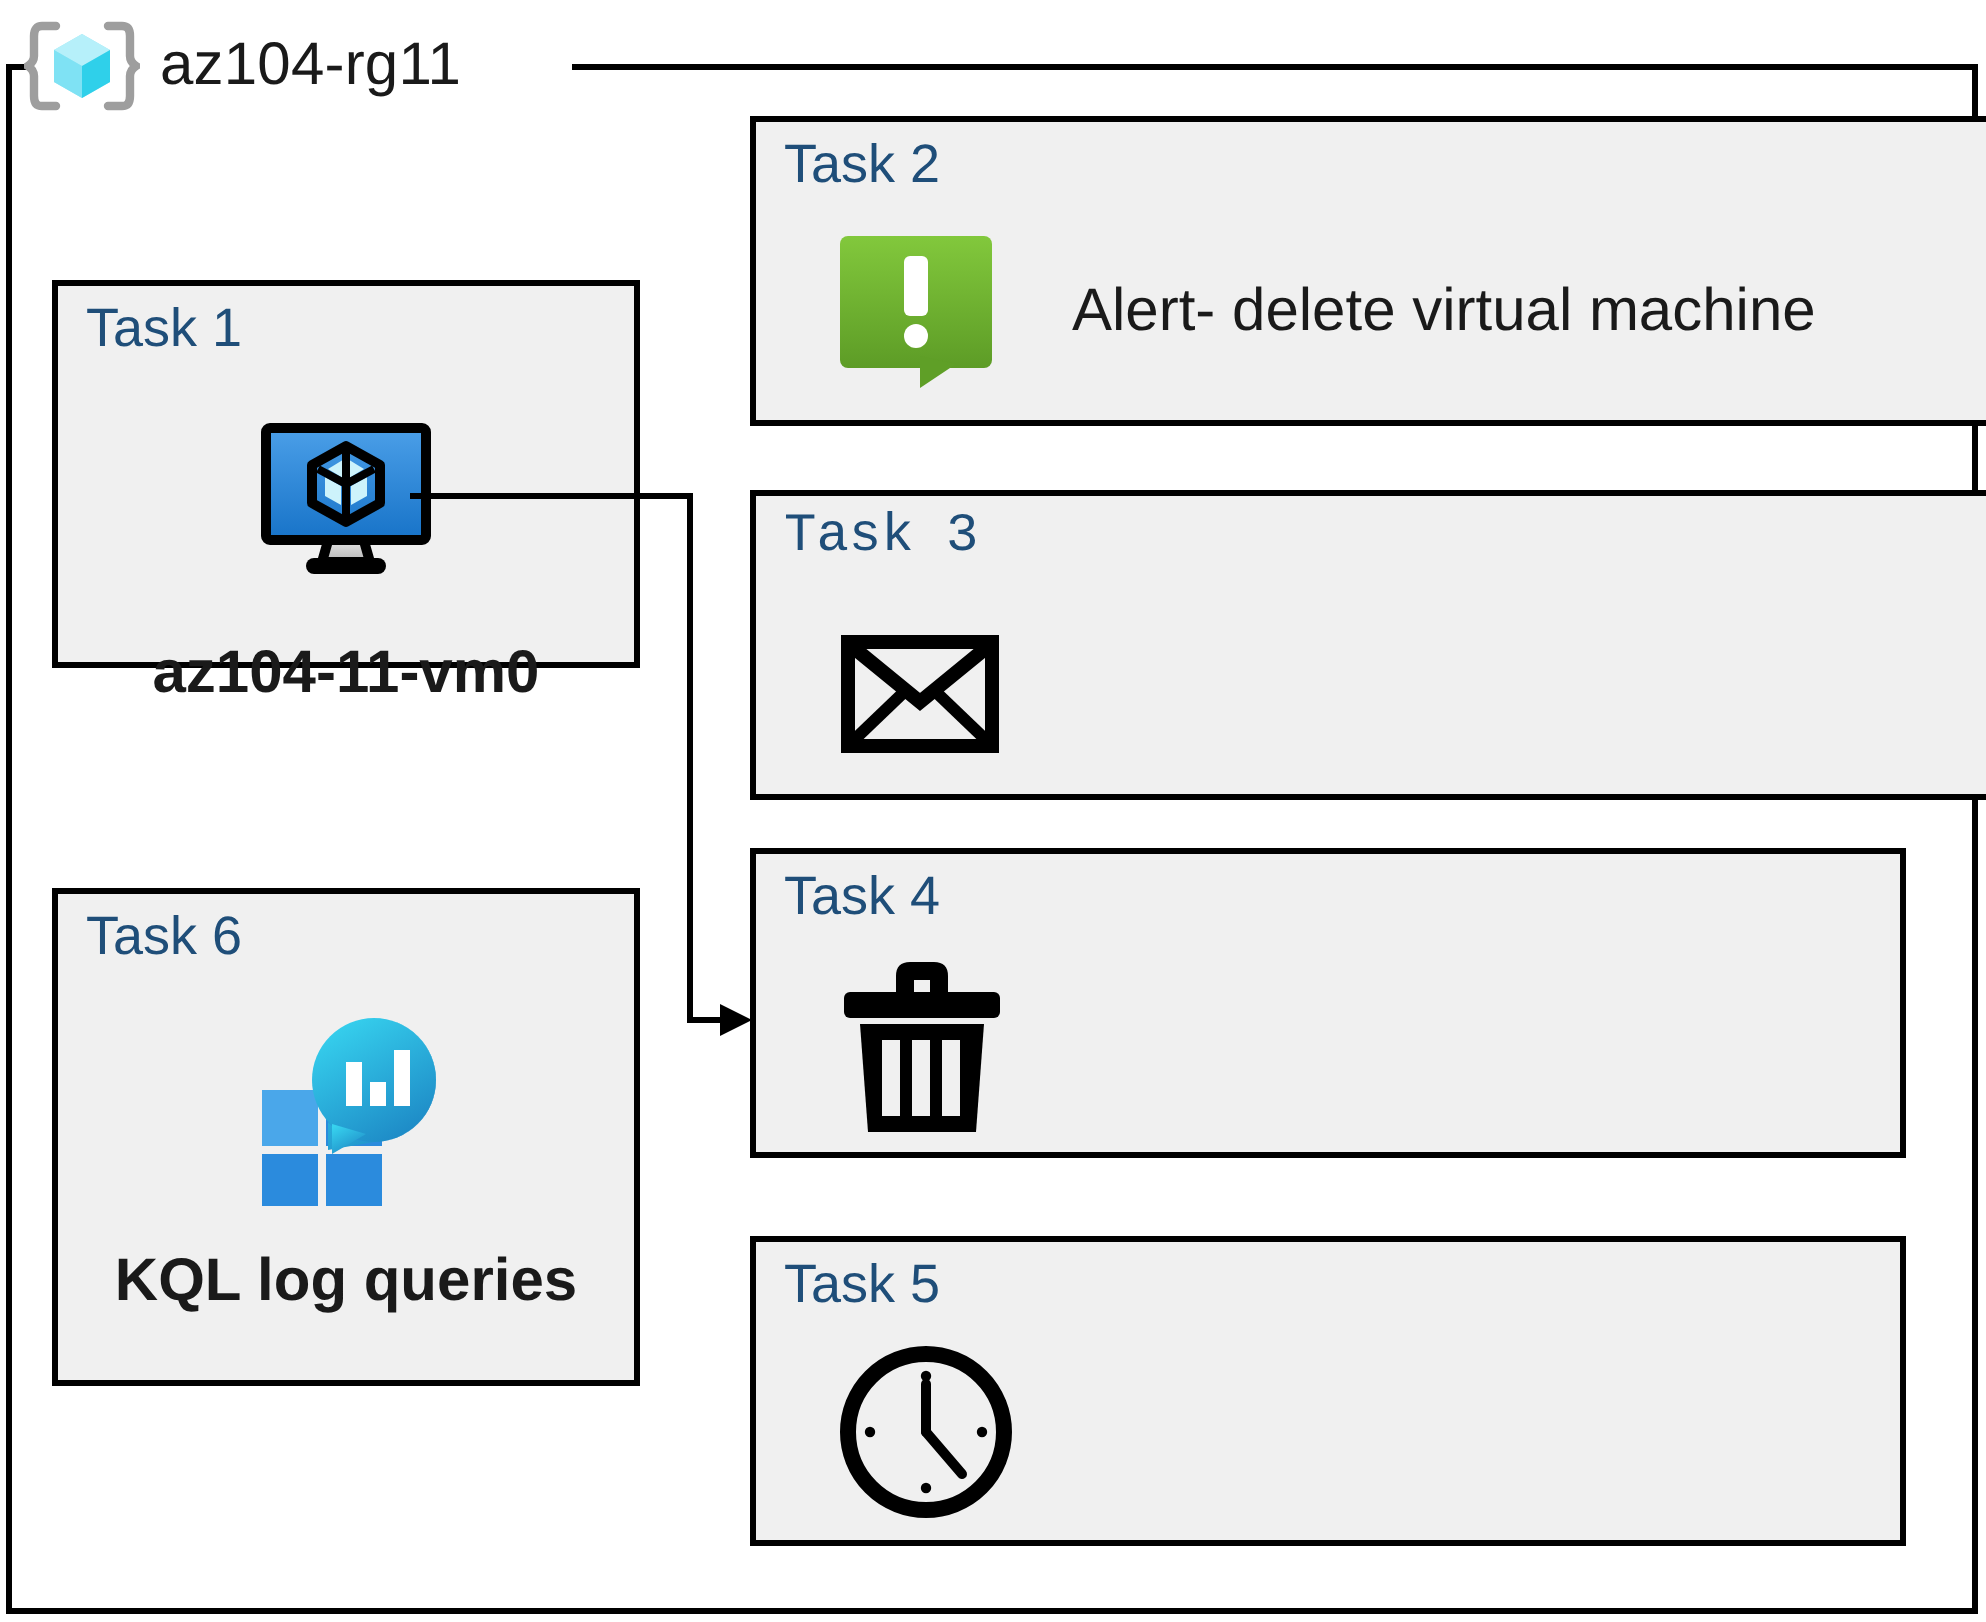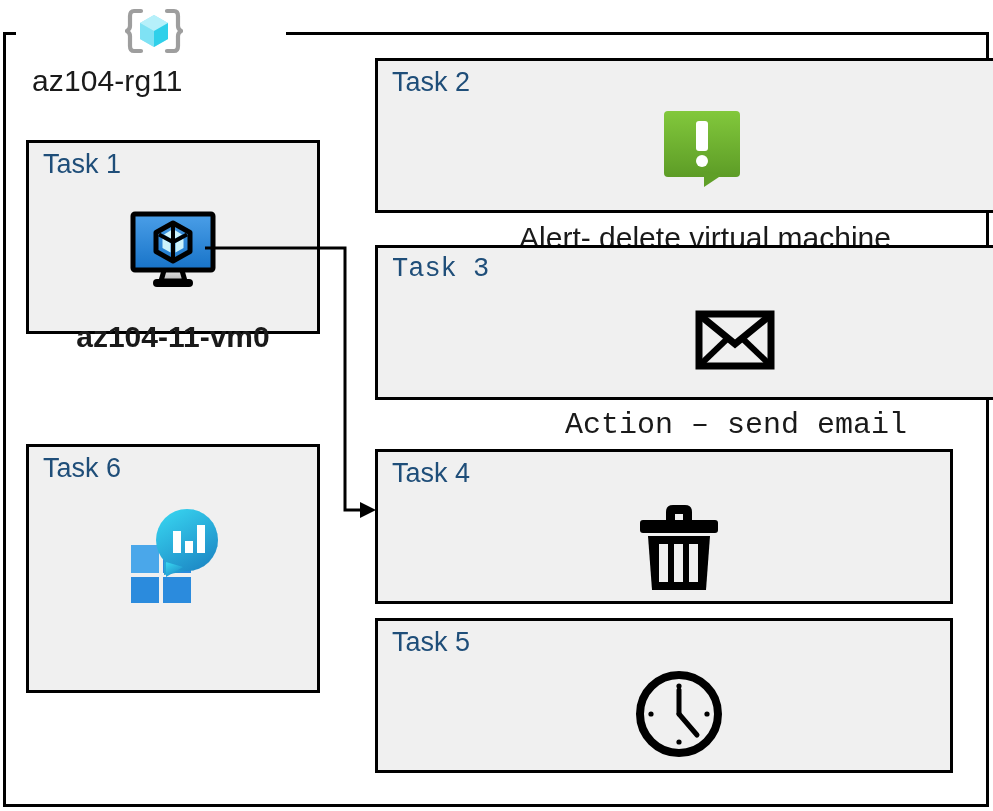--- a/index.html
+++ b/index.html
@@ -15,22 +15,22 @@
     box-sizing:border-box;
     border:3px solid #000;
     background:#ffffff;
   }
   
   #rg-title-notch{
     position:absolute;left:16px;top:20px;width:270px;height:26px;
     background:#ffffff;z-index:3;
   }
   #rg-title-bar{
-    position:absolute;left:32px;top:8px;height:50px;
-    display:flex;align-items:flex-end;gap:10px;z-index:4;flex-direction:column;
+    position:absolute;left:12px;top:8px;height:50px;
+    display:flex;align-items:center;gap:10px;z-index:4;
   }
   #rg-title-text{
     font-size:30px;color:#1a1a1a;white-space:nowrap;letter-spacing:.1px;
   }
 
   
   .rg-icon{position:relative;width:58px;height:46px;flex:none;}
 
   
   .task-box{
@@ -51,21 +51,21 @@
     display:flex;align-items:center;justify-content:center;
   }
   .box-left .caption-wrap{
     position:absolute;left:0;right:0;top:170px;height:48px;
     display:flex;align-items:center;justify-content:center;font-weight:bold;
   }
 
   
   .box-right .row{
     position:absolute;left:40px;top:48px;right:10px;bottom:8px;
-    display:flex;align-items:center;gap:32px;flex-direction:column;
+    display:flex;align-items:center;gap:32px;
   }
   .box-right .ic{flex:none;display:flex;align-items:center;justify-content:center;}
 
   
   #connector{position:absolute;left:0;top:0;width:993px;height:811px;
     pointer-events:none;z-index:2;}
 </style>
 </head>
 <body>
 
@@ -151,20 +151,23 @@
 
       <path d="M66,2 A31,31 0 1,1 43,54 L43,68 L66,64 A31,31 0 0,0 66,2 Z" fill="url(#laDrop)"></path>
       <circle cx="66" cy="33" r="31" fill="url(#laDrop)"></circle>
       <path d="M45,55 L45,70 L62,60 Z" fill="url(#laDrop)"></path>
 
       <rect x="52" y="24" width="8" height="22" fill="#ffffff"></rect>
       <rect x="64" y="34" width="8" height="12" fill="#ffffff"></rect>
       <rect x="76" y="18" width="8" height="28" fill="#ffffff"></rect>
     </svg>
   </div>
+  <div class="caption-wrap">
+    <span class="task-caption">KQL log queries</span>
+  </div>
 </div>
 
 <div class="task-box box-right" style="left:375px;top:58px;width:630px;height:155px;">
   <span class="task-label">Task 2</span>
   <div class="row">
     <span class="ic">
       <svg width="86" height="80" viewBox="0 0 86 80" xmlns="http://www.w3.org/2000/svg">
         <defs>
           <linearGradient id="alertG" x1="0" y1="0" x2="0" y2="1">
             <stop offset="0%" stop-color="#82c83c"></stop>
@@ -185,25 +188,24 @@
   <span class="task-label">Task 3</span>
   <div class="row">
     <span class="ic">
       <svg width="86" height="80" viewBox="0 0 86 80" xmlns="http://www.w3.org/2000/svg">
         <rect x="6" y="18" width="72" height="52" fill="none" stroke="#000" stroke-width="7"></rect>
         <path d="M9,21 L42,48 L75,21" fill="none" stroke="#000" stroke-width="7" stroke-linejoin="miter"></path>
         <path d="M9,67 L33,44" fill="none" stroke="#000" stroke-width="6"></path>
         <path d="M75,67 L51,44" fill="none" stroke="#000" stroke-width="6"></path>
       </svg>
     </span>
-    <span class="task-caption">Action – send email</span>
-  </div>
-</div>
-
-<div class="task-box box-right" style="left:375px;top:449px;width:578px;height:155px;">
+  </div>
+</div>
+
+<div class="task-box box-right" style="left:375px;top:424px;width:578px;height:155px;">
   <span class="task-label">Task 4</span>
   <div class="row">
     <span class="ic">
       <svg width="86" height="92" viewBox="0 0 86 92" xmlns="http://www.w3.org/2000/svg">
 
         <path d="M30,12 Q30,5 37,5 L49,5 Q56,5 56,12 L56,20 L47,20 L47,14 L39,14 L39,20 L30,20 Z" fill="#000"></path>
 
         <rect x="4" y="20" width="78" height="13" rx="3" fill="#000"></rect>
 
         <path d="M12,36 L74,36 L70,90 L16,90 Z" fill="#000"></path>

